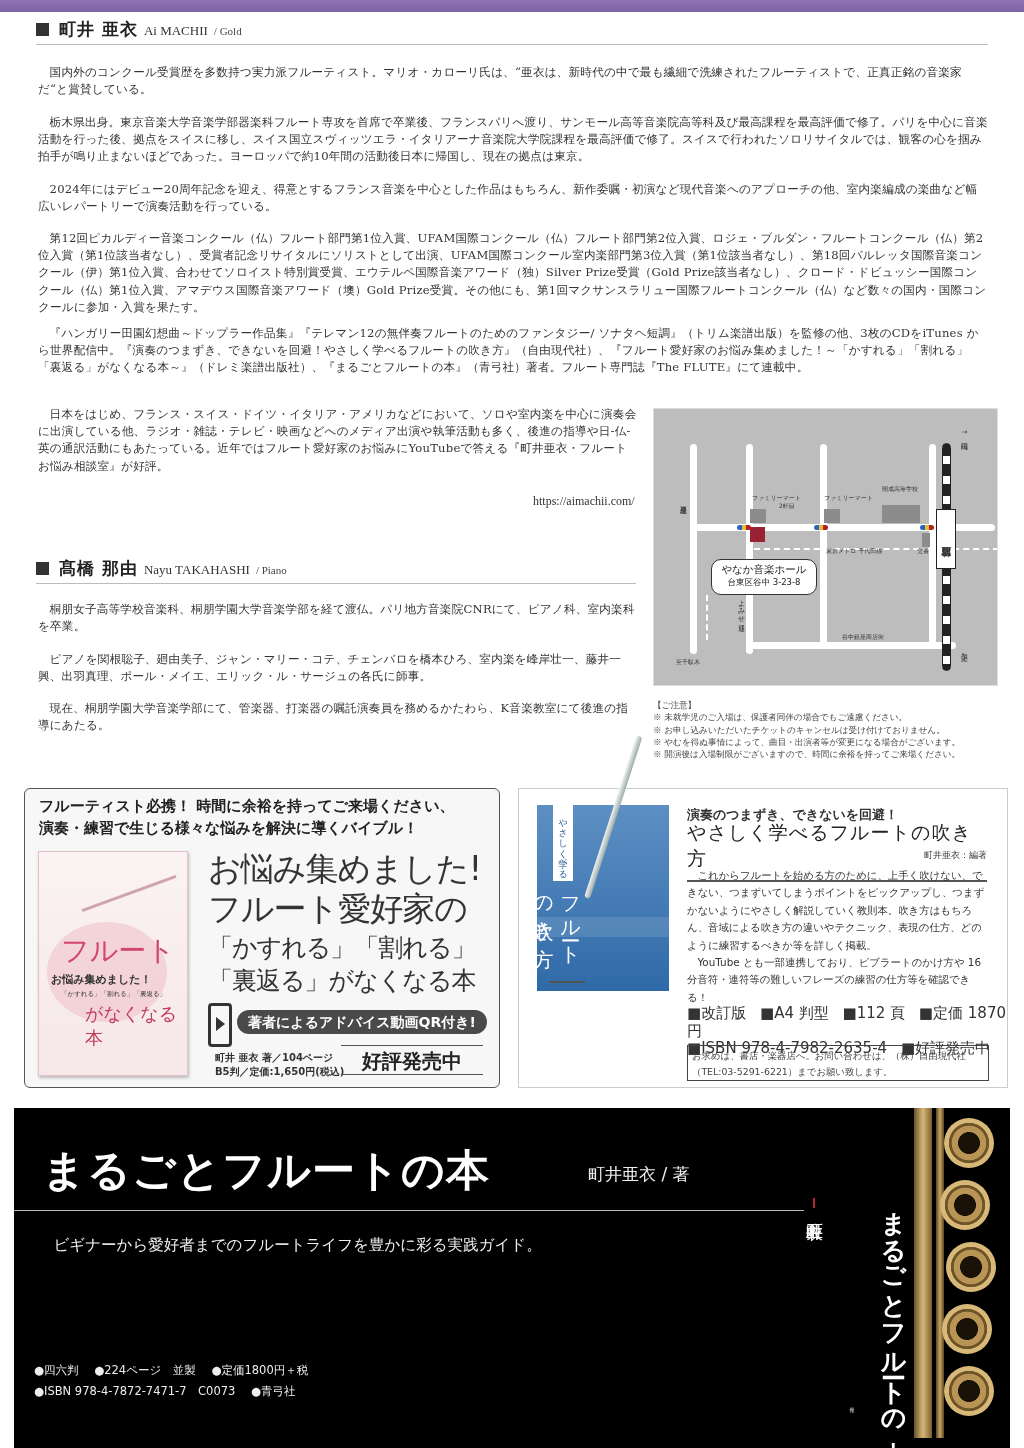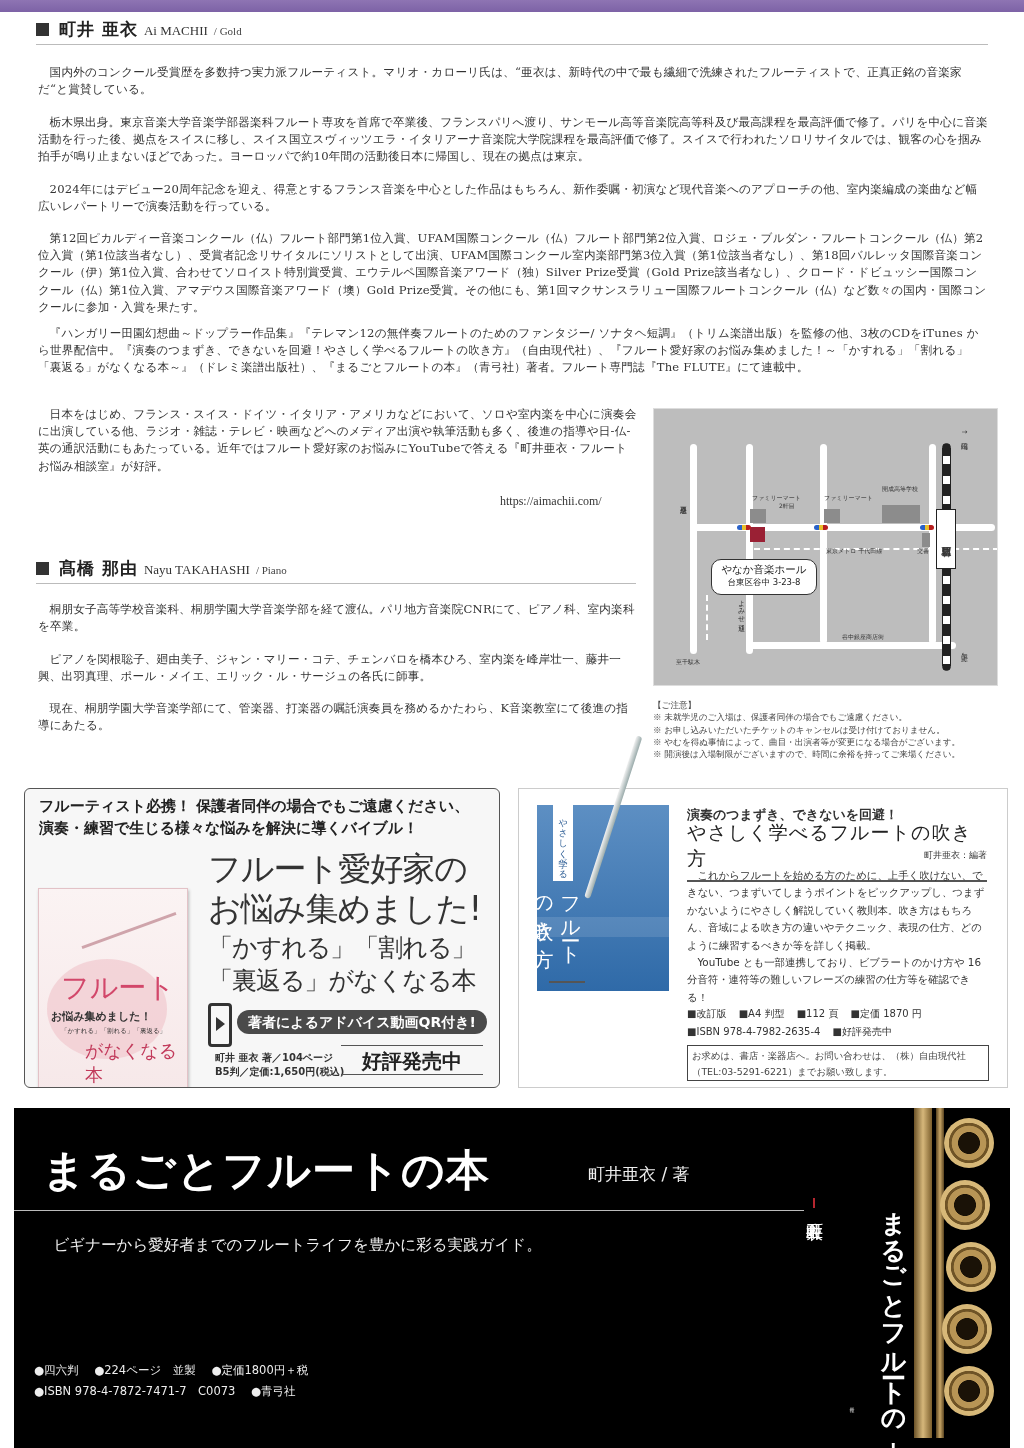--- a/index.html
+++ b/index.html
@@ -10,21 +10,21 @@
 
   .profile-head { position: absolute; left: 36px; display: flex; align-items: baseline; gap: 6px;
     border-bottom: 1px solid #bbb; padding-bottom: 3px; }
   .profile-head .sq { width: 13px; height: 13px; background: #333; display: inline-block; margin-right: 4px; position: relative; top: 1px; }
   .profile-head .jp { font-size: 17px; font-weight: bold; color: #222; letter-spacing: 1px; }
   .profile-head .en { font-size: 13px; color: #333; font-family: "Liberation Serif", serif; }
   .profile-head .role { font-size: 11px; color: #444; font-family: "Liberation Serif", serif; }
 
   .para { position: absolute; font-size: 11.6px; line-height: 17.2px; color: #333; text-indent: 1em; letter-spacing: 0.2px; }
 
-  .url { position: absolute; font-size: 12px; font-family: "Liberation Serif", serif; color: #333; }
+  .url { position: absolute; font-size: 12px; font-family: "Liberation Serif", serif; color: #333; margin-left: 33px; }
 
   
   .map { position: absolute; left: 653px; top: 408px; width: 345px; height: 278px; background: #bdbdbd; border: 1px solid #ddd; overflow: hidden; }
   .road-v { position: absolute; width: 7px; background: #fff; border-radius: 4px; }
   .road-h { position: absolute; height: 7px; background: #fff; border-radius: 4px; }
   .rail { position: absolute; left: 288px; top: 34px; width: 9px; height: 228px;
     background: repeating-linear-gradient(#222 0 12px, #fff 12px 20px); border-radius: 5px; border: 1px solid #222; }
   .bldg { position: absolute; background: #8c8c8c; }
   .hall { position: absolute; left: 96px; top: 118px; width: 15px; height: 15px; background: #9a2034; }
   .map-lbl { position: absolute; font-family: "DejaVu Sans", sans-serif; font-size: 6px; color: #333; white-space: nowrap; }
@@ -36,21 +36,21 @@
     writing-mode: vertical-rl; font-family: "DejaVu Sans", sans-serif; font-size: 10px; text-align: center; line-height: 18px; }
   .metro { position: absolute; left: 100px; top: 139px; width: 245px; height: 0; border-top: 2px dashed #fff; }
   .metro2 { position: absolute; left: 52px; top: 186px; width: 0; height: 45px; border-left: 2px dashed #fff; }
   .sig { position: absolute; width: 14px; height: 5px; border-radius: 3px; background: linear-gradient(90deg, #2a62c9 0 33%, #e9c02c 33% 66%, #b61f1f 66%); }
 
   .notice { position: absolute; left: 653px; top: 699px; font-size: 8.6px; line-height: 12.3px; color: #444; }
 
   
   .ad1 { position: absolute; left: 24px; top: 788px; width: 476px; height: 300px; border: 1px solid #555; border-radius: 6px; background: #f7f7f7; overflow: hidden; }
   .ad1 .tag { position: absolute; left: 14px; top: 6px; font-family: "DejaVu Sans", sans-serif; font-weight: bold; font-size: 15px; line-height: 22px; color: #222; }
-  .ad1 .cover { position: absolute; left: 13px; top: 62px; width: 150px; height: 225px; background: linear-gradient(#fbf3f3, #f6e7e8); border: 1px solid #e3c2c7; box-shadow: 1px 2px 3px #bbb; margin-top: 37px; }
+  .ad1 .cover { position: absolute; left: 13px; top: 62px; width: 150px; height: 225px; background: linear-gradient(#fbf3f3, #f6e7e8); border: 1px solid #e3c2c7; box-shadow: 1px 2px 3px #bbb; }
   .ad1 .cover .circle { position: absolute; left: 8px; top: 70px; width: 120px; height: 100px; border-radius: 50%; background: #f1c9ce; opacity: .7; }
   .ad1 .cover .t1 { position: absolute; left: 22px; top: 80px; font-family: "DejaVu Sans", sans-serif; font-size: 28px; color: #d2476a; }
   .ad1 .cover .t2 { position: absolute; left: 12px; top: 120px; font-family: "DejaVu Sans", sans-serif; font-size: 11px; font-weight: bold; color: #333; }
   .ad1 .cover .t3 { position: absolute; left: 22px; top: 138px; font-family: Liberation Sans, sans-serif; font-size: 6.5px; color: #333; }
   .ad1 .cover .t4 { position: absolute; left: 46px; top: 150px; font-family: "DejaVu Sans", sans-serif; font-size: 18px; color: #c23a5b; }
   .ad1 .cover .flute { position: absolute; left: 40px; top: 40px; width: 100px; height: 3px; background: #cfa4ab; transform: rotate(-20deg); }
   .ad1 .head { position: absolute; left: 183px; top: 60px; font-family: "DejaVu Sans", sans-serif; font-size: 33px; line-height: 40px; color: #333; letter-spacing: -1px; }
   .ad1 .sub { position: absolute; left: 183px; top: 142px; font-family: "DejaVu Sans", sans-serif; font-size: 25px; line-height: 33px; color: #333; letter-spacing: -1px; }
   .ad1 .phone { position: absolute; left: 183px; top: 214px; width: 24px; height: 44px; border: 3px solid #333; border-radius: 4px; }
   .ad1 .phone .play { position: absolute; left: 5px; top: 11px; width: 0; height: 0; border-left: 9px solid #333; border-top: 7px solid transparent; border-bottom: 7px solid transparent; }
@@ -63,21 +63,21 @@
   .ad2 .cover { position: absolute; left: 18px; top: 16px; width: 132px; height: 186px; background: linear-gradient(#5d8fc3, #2f6aa8); }
   .ad2 .cover .band { position: absolute; left: 0; top: 112px; width: 132px; height: 20px; background: rgba(255,255,255,.12); }
   .ad2 .cover .ribbon { position: absolute; left: 16px; top: 0; width: 20px; height: 76px; background: #fff; color: #2f5f96; writing-mode: vertical-rl; font-family: "DejaVu Sans", sans-serif; font-size: 9px; text-align: center; line-height: 20px; }
   .ad2 .cover .title { position: absolute; left: 12px; top: 78px; width: 36px; height: 100px; color: #fff; writing-mode: vertical-rl; font-family: "DejaVu Sans", sans-serif; font-size: 20px; letter-spacing: 1px; }
   .ad2 .cover .flute { position: absolute; left: 50px; top: 90px; width: 170px; height: 6px; background: linear-gradient(#f2f2f2, #9aa); transform: rotate(-72deg); transform-origin: left center; border-radius: 3px; }
   .ad2 .tag { position: absolute; left: 168px; top: 17px; font-family: "DejaVu Sans", sans-serif; font-size: 13px; font-weight: bold; color: #333; }
   .ad2 .title { position: absolute; left: 168px; top: 31px; width: 300px; font-family: "DejaVu Sans", sans-serif; font-size: 19px; color: #222; border-bottom: 2px solid #555; padding-bottom: 8px; letter-spacing: 1px; }
   .ad2 .author { position: absolute; left: 168px; top: 60px; width: 300px; text-align: right; font-family: "DejaVu Sans", sans-serif; font-size: 9px; color: #333; }
   .ad2 .desc { position: absolute; left: 168px; top: 78px; width: 300px; font-family: "DejaVu Sans", sans-serif; font-size: 10.4px; line-height: 17.4px; color: #333; }
   .ad2 .desc p { text-indent: 1em; }
-  .ad2 .specs { position: absolute; left: 168px; top: 216px; font-family: "DejaVu Sans", sans-serif; font-size: 10px; line-height: 17.5px; color: #333; }
+  .ad2 .specs { position: absolute; left: 168px; top: 216px; font-family: "DejaVu Sans", sans-serif; font-size: 15px; line-height: 17.5px; color: #333; }
   .ad2 .specs span { margin-right: 9px; }
   .ad2 .contact { position: absolute; left: 168px; top: 256px; width: 302px; height: 36px; border: 1px solid #444; padding: 2px 4px; font-family: "DejaVu Sans", sans-serif; font-size: 9.4px; line-height: 16px; color: #444; }
 
   
   .bk { position: absolute; left: 14px; top: 1108px; width: 996px; height: 344px; background: #000000; overflow: hidden; }
   .bk .title { position: absolute; left: 28px; top: 34px; font-family: "DejaVu Sans", sans-serif; font-weight: bold; font-size: 43px; color: #fff; letter-spacing: 1px; }
   .bk .author { position: absolute; left: 574px; top: 55px; font-family: "DejaVu Sans", sans-serif; font-size: 17px; color: #eee; }
   .bk .rule { position: absolute; left: 0; top: 102px; width: 790px; height: 1px; background: #bbb; }
   .bk .desc { position: absolute; left: 24px; top: 125px; width: 770px; font-family: "DejaVu Sans", sans-serif; font-size: 15.5px; line-height: 25.5px; color: #f0f0f0; }
   .bk .desc p { text-indent: 1em; }
@@ -162,34 +162,34 @@
 <div class="notice">
   <div>【ご注意】</div>
   <div>※ 未就学児のご入場は、保護者同伴の場合でもご遠慮ください。</div>
   <div>※ お申し込みいただいたチケットのキャンセルは受け付けておりません。</div>
   <div>※ やむを得ぬ事情によって、曲目・出演者等が変更になる場合がございます。</div>
   <div>※ 開演後は入場制限がございますので、時間に余裕を持ってご来場ください。</div>
 </div>
 
 <div class="ad1">
   <div class="tag">
-    <div>フルーティスト必携！ 保護者同伴の場合でもご遠慮ください、</div>
+    <div>フルーティスト必携！ 時間に余裕を持ってご来場ください、</div>
     <div>演奏・練習で生じる様々な悩みを解決に導くバイブル！</div>
   </div>
   <div class="cover">
     <div class="flute"></div>
     <div class="circle"></div>
     <div class="t1">フルート</div>
     <div class="t2">お悩み集めました！</div>
     <div class="t3">「かすれる」「割れる」「裏返る」</div>
     <div class="t4">がなくなる 本</div>
   </div>
   <div class="head">
+    <div>お悩み集めました!</div>
     <div>フルート愛好家の</div>
-    <div>お悩み集めました!</div>
   </div>
   <div class="sub">
     <div>「かすれる」「割れる」</div>
     <div>「裏返る」がなくなる本</div>
   </div>
   <div class="phone">
       <div class="play"></div>
     </div>
   <div class="qr">著者によるアドバイス動画QR付き!</div>
   <div class="meta">

